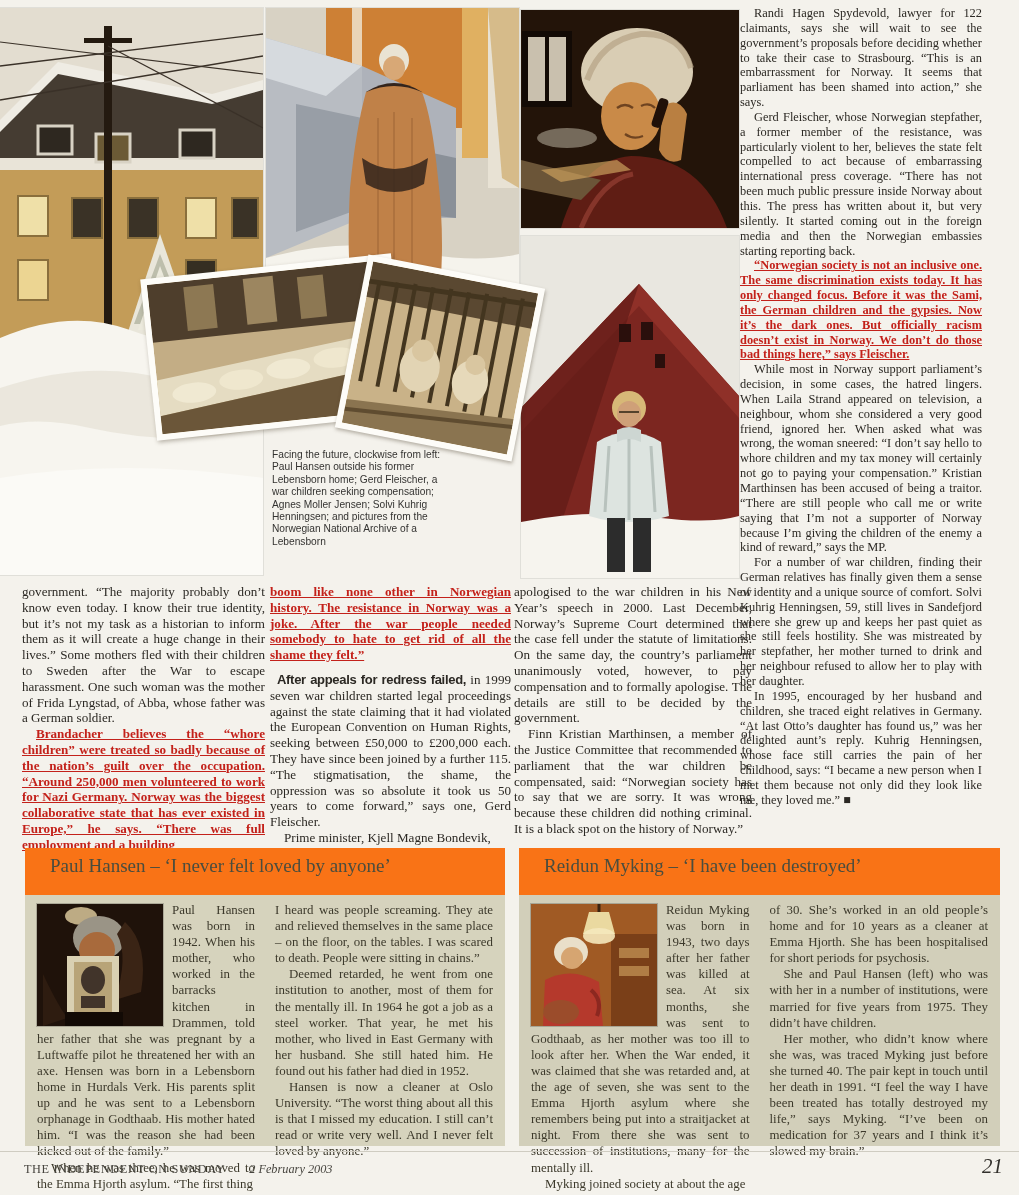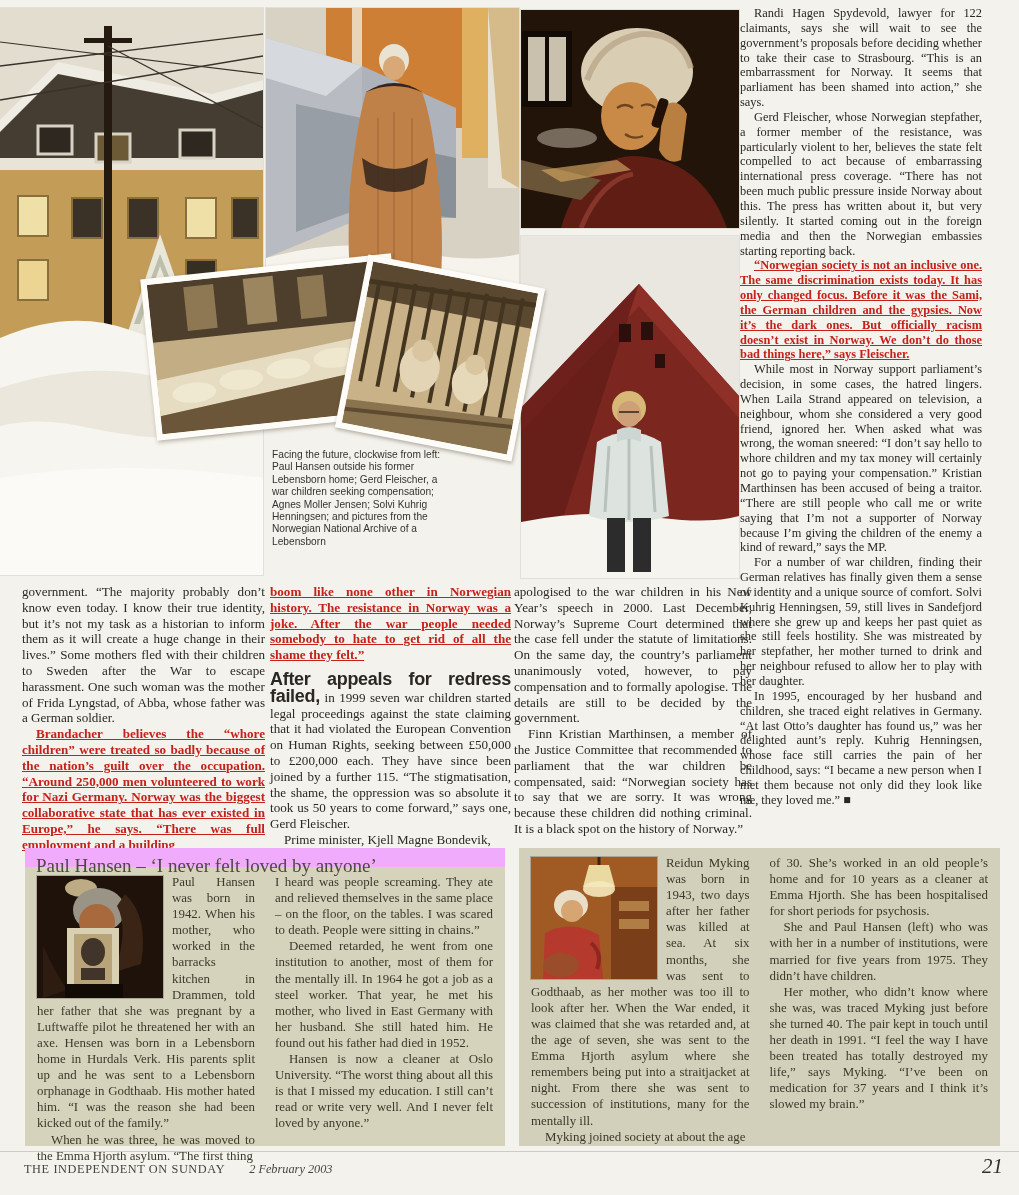--- a/index.html
+++ b/index.html
@@ -12,30 +12,30 @@
   
   .col{position:absolute;text-align:justify;color:#2b2823;}
   .col4{left:740px;top:6px;width:242px;font-size:12.4px;line-height:14.85px;}
   .maincol{top:584px;font-size:13.1px;line-height:15.8px;}
   .c1{left:22px;width:243px;}
   .c2{left:270px;width:241px;}
   .c3{left:514px;width:238px;}
   .p{margin:0;text-indent:14px;}
   .p.nf{text-indent:0;}
   .p.red{color:#c3211a;font-weight:bold;text-decoration:underline;}
-  .leadin{font-family:"Liberation Sans",sans-serif;font-weight:700;font-size:18px;letter-spacing:-.3px;}
+  .leadin{font-family:"Liberation Sans",sans-serif;font-weight:700;font-size:13px;letter-spacing:-.3px;margin-left:7px;}
   .sp-before{margin-top:9px;}
   
   .caption{position:absolute;left:272px;top:449px;width:172px;font-family:"Liberation Sans",sans-serif;
     font-weight:400;font-size:10.2px;line-height:12.4px;color:#343331;text-align:left;}
   
   .sbox{position:absolute;top:848px;height:298px;background:#d6d3bd;}
   .sbox.b1{left:25px;width:480px;}
   .sbox.b2{left:519px;width:481px;background:#d2cfba;}
-  .sbox .hdr{height:19px;background:#f0abfc;color:#4a4d3e;font-size:19px;line-height:35px;padding-left:11px;
+  .sbox .hdr{height:47px;background:#f97316;color:#4a4d3e;font-size:19px;line-height:35px;padding-left:25px;
     font-family:"Liberation Serif",serif;}
   .sbody{display:flex;gap:20px;padding:7px 12px 0 12px;color:#3c392b;font-size:12.9px;line-height:16.1px;text-align:justify;}
   .sb-col{width:50%;}
   .sb-photo{float:left;width:126px;height:122px;margin:2px 9px 2px 0;box-shadow:0 0 0 1px rgba(0,0,0,.2);}
   .sb-photo svg{display:block;}
   
   .rule{position:absolute;left:0;top:1151px;width:1019px;height:1px;background:#cfccc1;}
   .pub{position:absolute;left:24px;top:1162px;font-size:12.3px;letter-spacing:.6px;color:#46443e;}
   .pub .date{font-style:italic;letter-spacing:0;margin-left:24px;}
   .pageno{position:absolute;right:16px;top:1154px;font-size:21px;color:#33312c;font-style:italic;}
@@ -258,20 +258,21 @@
       </div>
       <div class="sb-col">
         <p class="p nf">I heard was people screaming. They ate and relieved themselves in the same place – on the floor, on the tables. I was scared to death. People were sitting in chains.”</p>
         <p class="p">Deemed retarded, he went from one institution to another, most of them for the mentally ill. In 1964 he got a job as a steel worker. That year, he met his mother, who lived in East Germany with her husband. She still hated him. He found out his father had died in 1952.</p>
         <p class="p">Hansen is now a cleaner at Oslo University. “The worst thing about all this is that I missed my education. I still can’t read or write very well. And I never felt loved by anyone.”</p>
       </div>
     </div>
   </div>
 
   <div class="sbox b2">
+    <div class="hdr">Reidun Myking – ‘I have been destroyed’</div>
     <div class="sbody">
       <div class="sb-col">
         <span class="sb-photo">
           <svg width="126" height="122" viewBox="0 0 126 122">
             <rect width="126" height="122" fill="#a05a24"></rect>
             <rect x="80" y="30" width="46" height="92" fill="#7a3f18"></rect>
             <rect x="88" y="44" width="30" height="10" fill="#c89858" opacity=".7"></rect>
             <rect x="88" y="62" width="30" height="10" fill="#c89858" opacity=".7"></rect>
             <polygon points="58,8 78,8 84,30 52,30" fill="#ead9a0"></polygon>
             <ellipse cx="68" cy="32" rx="16" ry="8" fill="#f5e8bc" opacity=".9"></ellipse>

